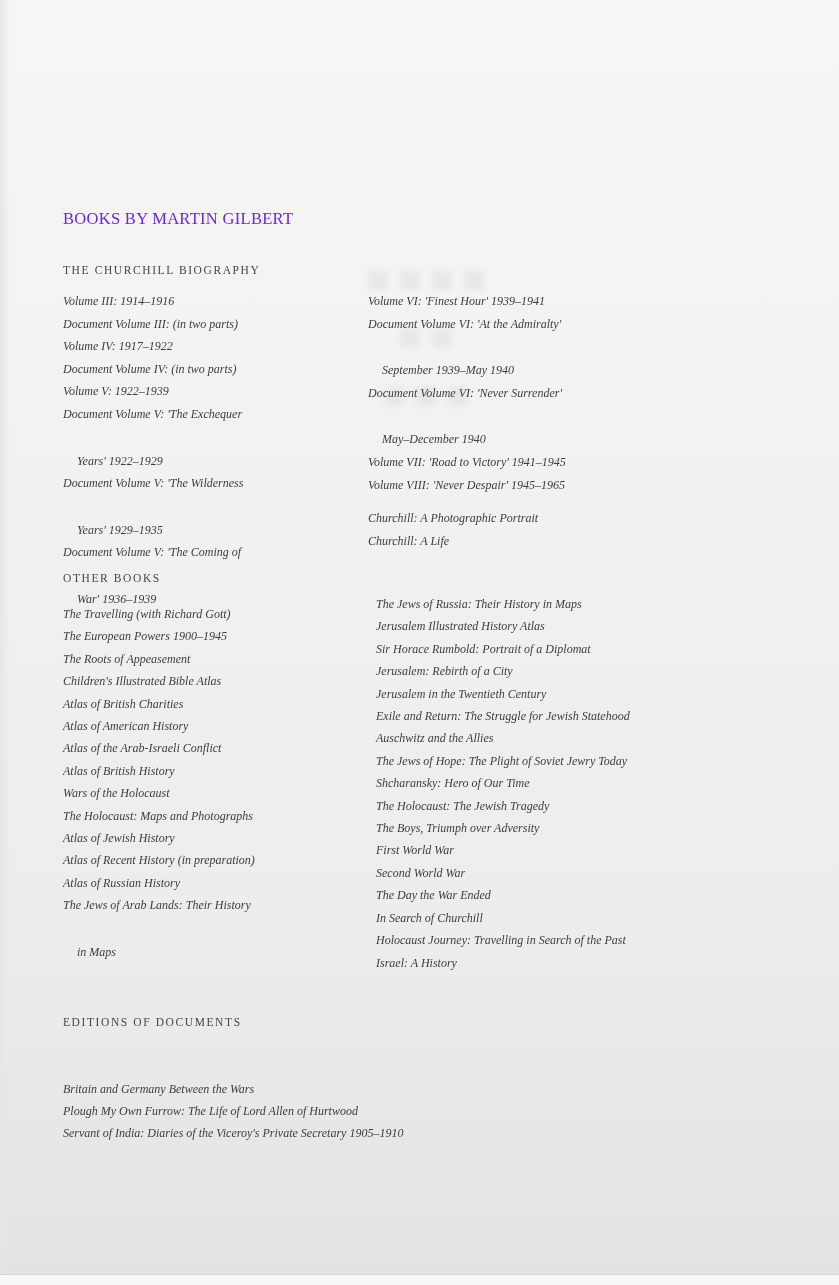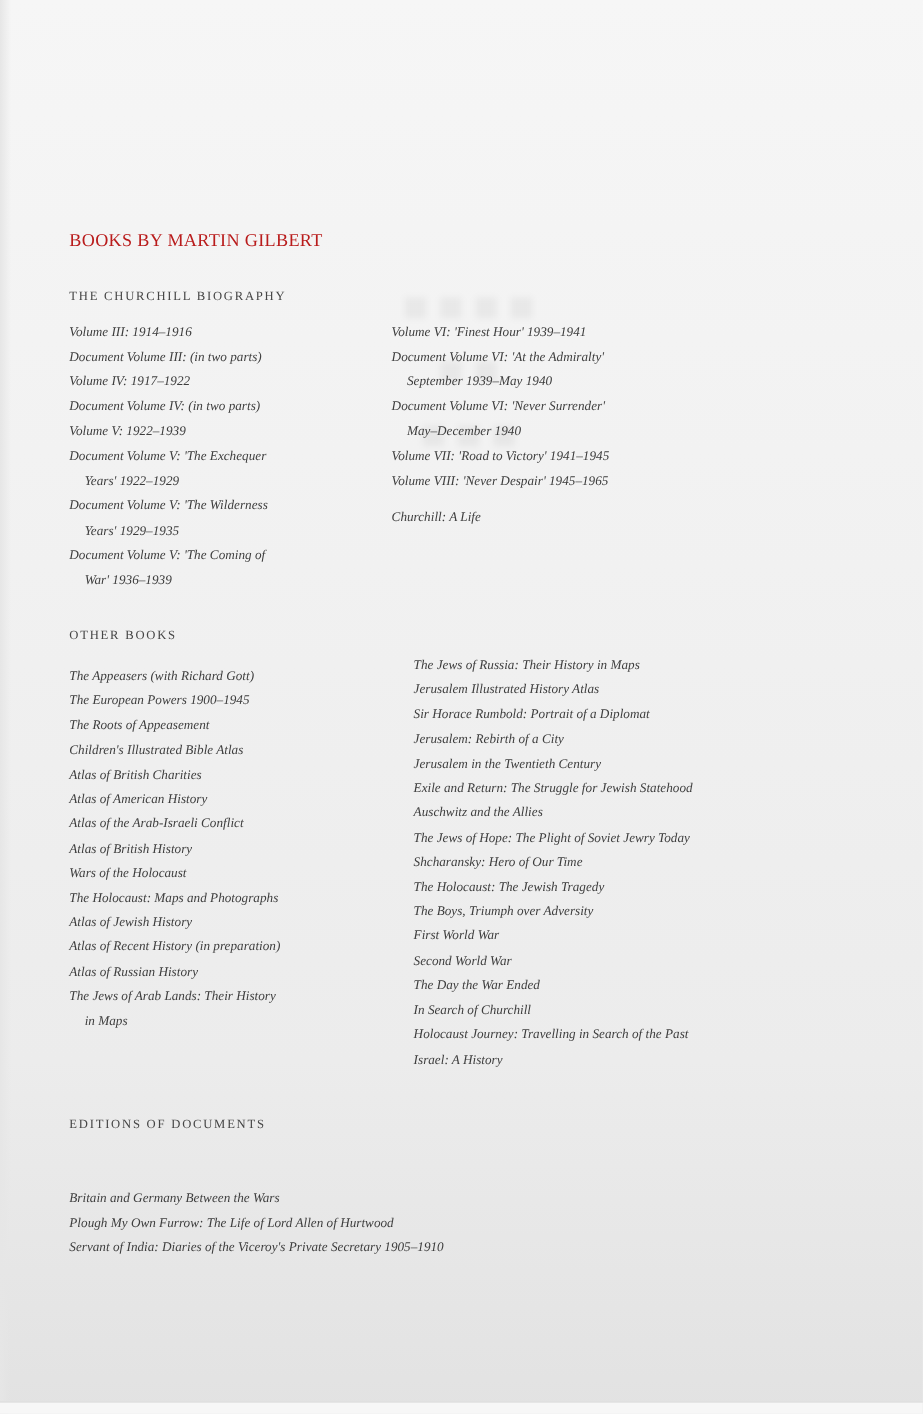--- a/index.html
+++ b/index.html
@@ -42,21 +42,21 @@
       text-align: center;
       filter: blur(3px);
       pointer-events: none;
     }
     .title {
       position: absolute;
       left: 63px;
       top: 209px;
       font-size: 16.5px;
       letter-spacing: 0.3px;
-      color: #b91c1c;
+      color: #6d28d9;
       white-space: nowrap;
     }
     .section-heading {
       position: absolute;
       left: 63px;
       font-size: 11.5px;
       letter-spacing: 1.6px;
       color: #454545;
       white-space: nowrap;
       text-align: right;
@@ -72,20 +72,21 @@
       color: #3d3d3d;
       white-space: nowrap;
     }
     .list li {
       margin: 0;
       padding: 0;
     }
     .list li .cont {
       display: block;
       padding-left: 14px;
+      margin-top: 24px;
     }
     .gap {
       height: 11px;
     }
   </style>
 </head>
 <body>
 
 <div class="page-shade-left"></div>
 <div class="ghost-title">■■■■<br>■■<br>■■■</div>
@@ -98,34 +99,35 @@
   <li><span>Volume III: 1914–1916</span></li>
   <li><span>Document Volume III: (in two parts)</span></li>
   <li><span>Volume IV: 1917–1922</span></li>
   <li><span>Document Volume IV: (in two parts)</span></li>
   <li><span>Volume V: 1922–1939</span></li>
   <li><span>Document Volume V: 'The Exchequer</span><span class="cont">Years' 1922–1929</span></li>
   <li><span>Document Volume V: 'The Wilderness</span><span class="cont">Years' 1929–1935</span></li>
   <li><span>Document Volume V: 'The Coming of</span><span class="cont">War' 1936–1939</span></li>
 </ul>
 
-<ul class="list" style="left:356px; top:290px;">
+<ul class="list" style="left:368px; top:290px;">
   <li><span>Volume VI: 'Finest Hour' 1939–1941</span></li>
   <li><span>Document Volume VI: 'At the Admiralty'</span><span class="cont">September 1939–May 1940</span></li>
   <li><span>Document Volume VI: 'Never Surrender'</span><span class="cont">May–December 1940</span></li>
   <li><span>Volume VII: 'Road to Victory' 1941–1945</span></li>
   <li><span>Volume VIII: 'Never Despair' 1945–1965</span></li>
   <li class="gap"></li>
+  <li><span>Churchill: A Photographic Portrait</span></li>
   <li><span>Churchill: A Life</span></li>
 </ul>
 
 <div class="section-heading" style="top:572px;">OTHER BOOKS</div>
 
 <ul class="list" style="left:63px; top:603px; line-height:22.4px;">
-  <li><span>The Appeasers (with Richard Gott)</span></li>
+  <li><span>The Travelling (with Richard Gott)</span></li>
   <li><span>The European Powers 1900–1945</span></li>
   <li><span>The Roots of Appeasement</span></li>
   <li><span>Children's Illustrated Bible Atlas</span></li>
   <li><span>Atlas of British Charities</span></li>
   <li><span>Atlas of American History</span></li>
   <li><span>Atlas of the Arab-Israeli Conflict</span></li>
   <li><span>Atlas of British History</span></li>
   <li><span>Wars of the Holocaust</span></li>
   <li><span>The Holocaust: Maps and Photographs</span></li>
   <li><span>Atlas of Jewish History</span></li>

